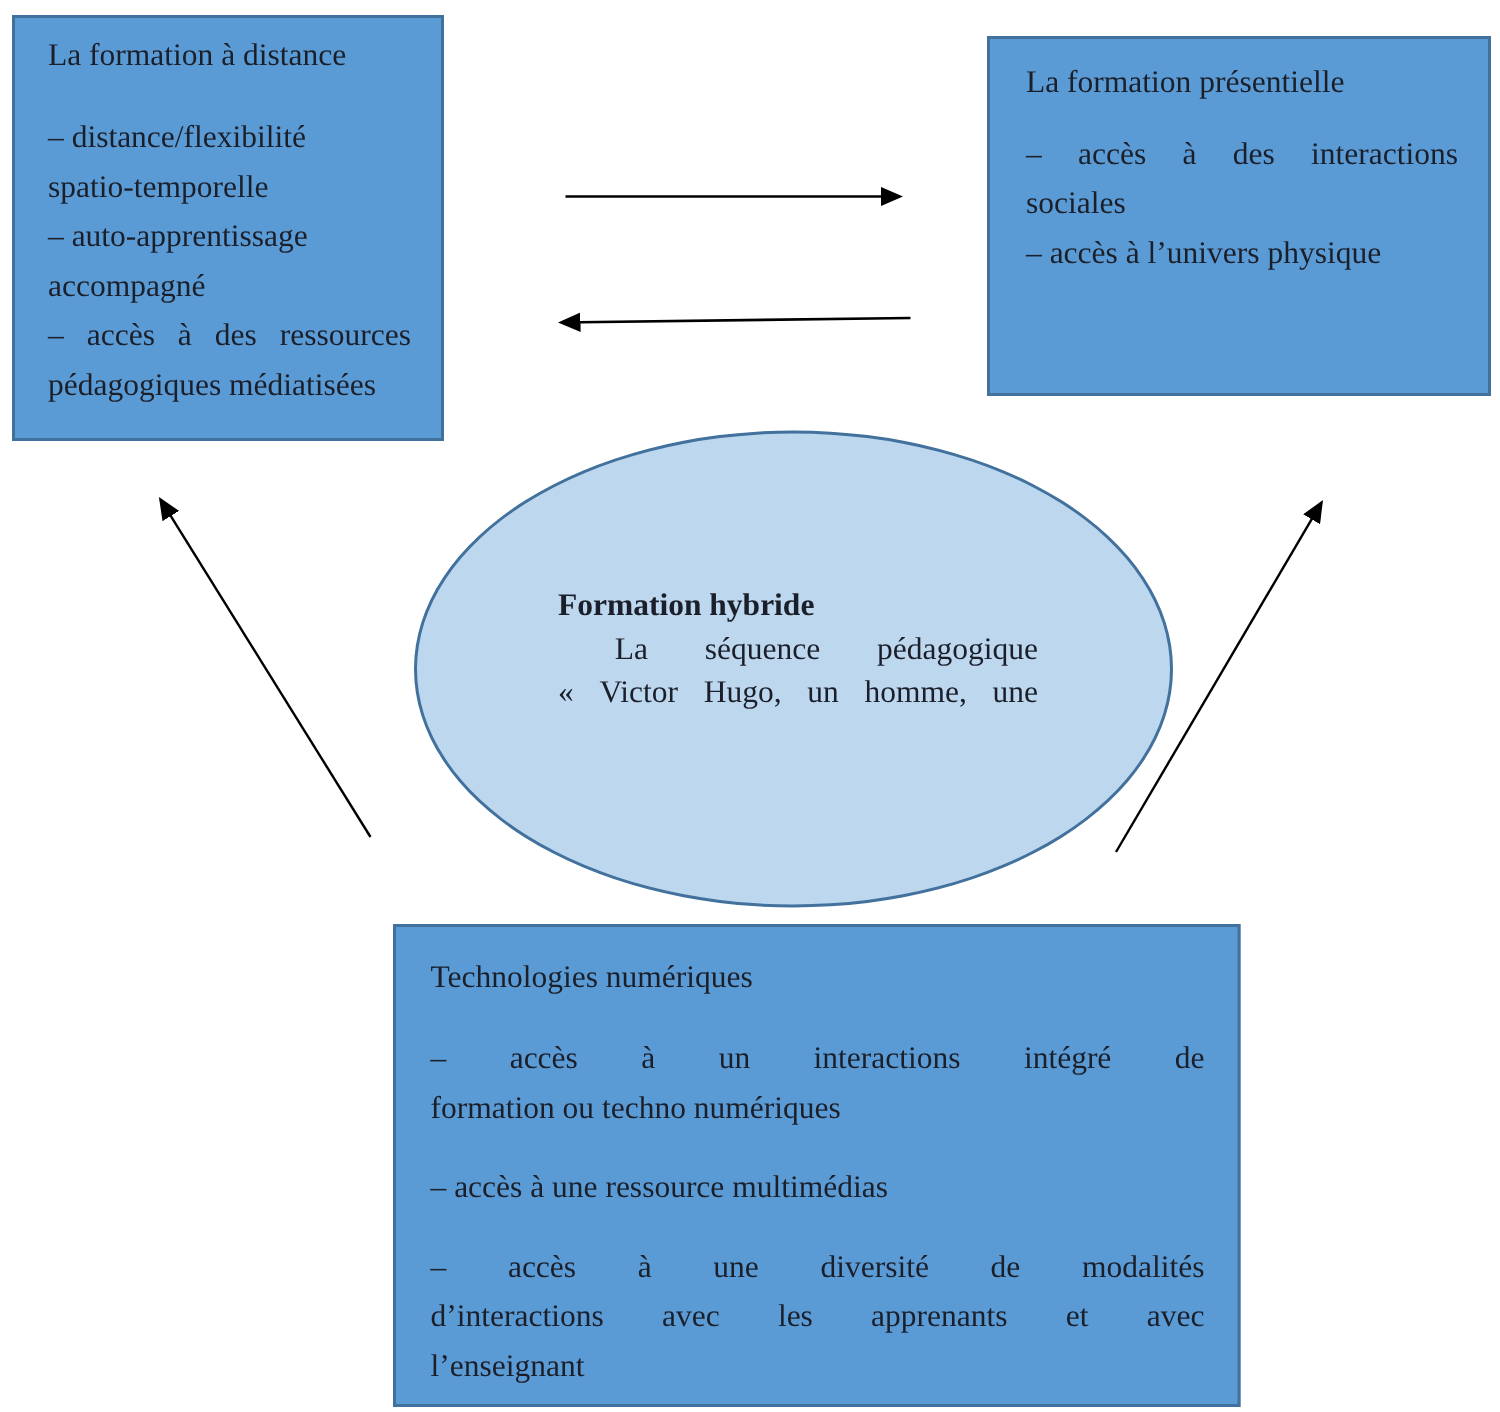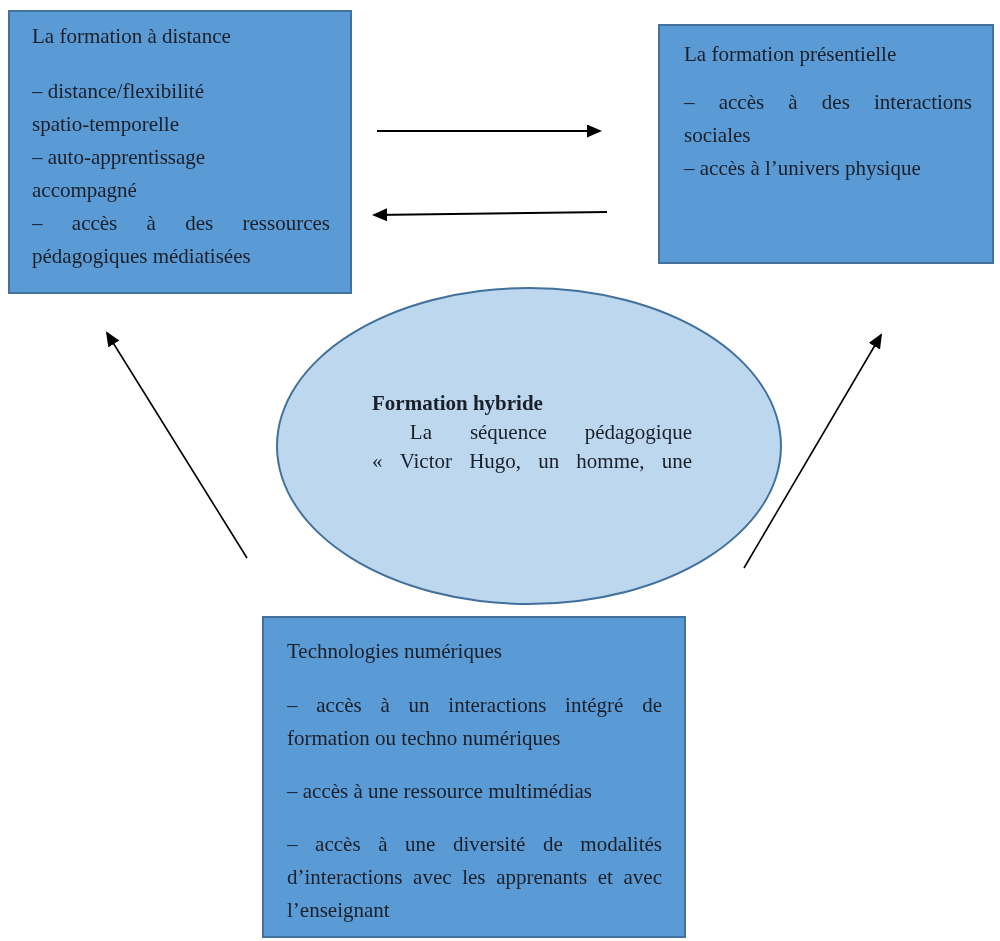--- a/index.html
+++ b/index.html
@@ -28,37 +28,37 @@
     position: absolute;
     background: #5b9bd5;
     border: 2px solid #41719c;
     box-sizing: border-box;
     font-size: 21px;
     line-height: 33px;
   }
   .box-distance {
     left: 8px;
     top: 10px;
-    width: 344px;
+    width: 288px;
     height: 284px;
     padding: 8px 20px 0 22px;
   }
   .box-distance .box-title { margin-bottom: 22px; }
   .box-presentielle {
     left: 658px;
     top: 24px;
     width: 336px;
     height: 240px;
     padding: 12px 20px 0 24px;
   }
   .box-presentielle .box-title { margin-bottom: 15px; }
   .box-technologies {
     left: 262px;
     top: 616px;
-    width: 424px;
+    width: 565px;
     height: 322px;
     padding: 17px 22px 0 23px;
   }
   .box-technologies .box-title { margin-bottom: 21px; }
   .box-technologies .para { margin: 0 0 20px 0; }
   .box-title {
     font-size: 21px;
   }
   .line {
     text-align: left;

